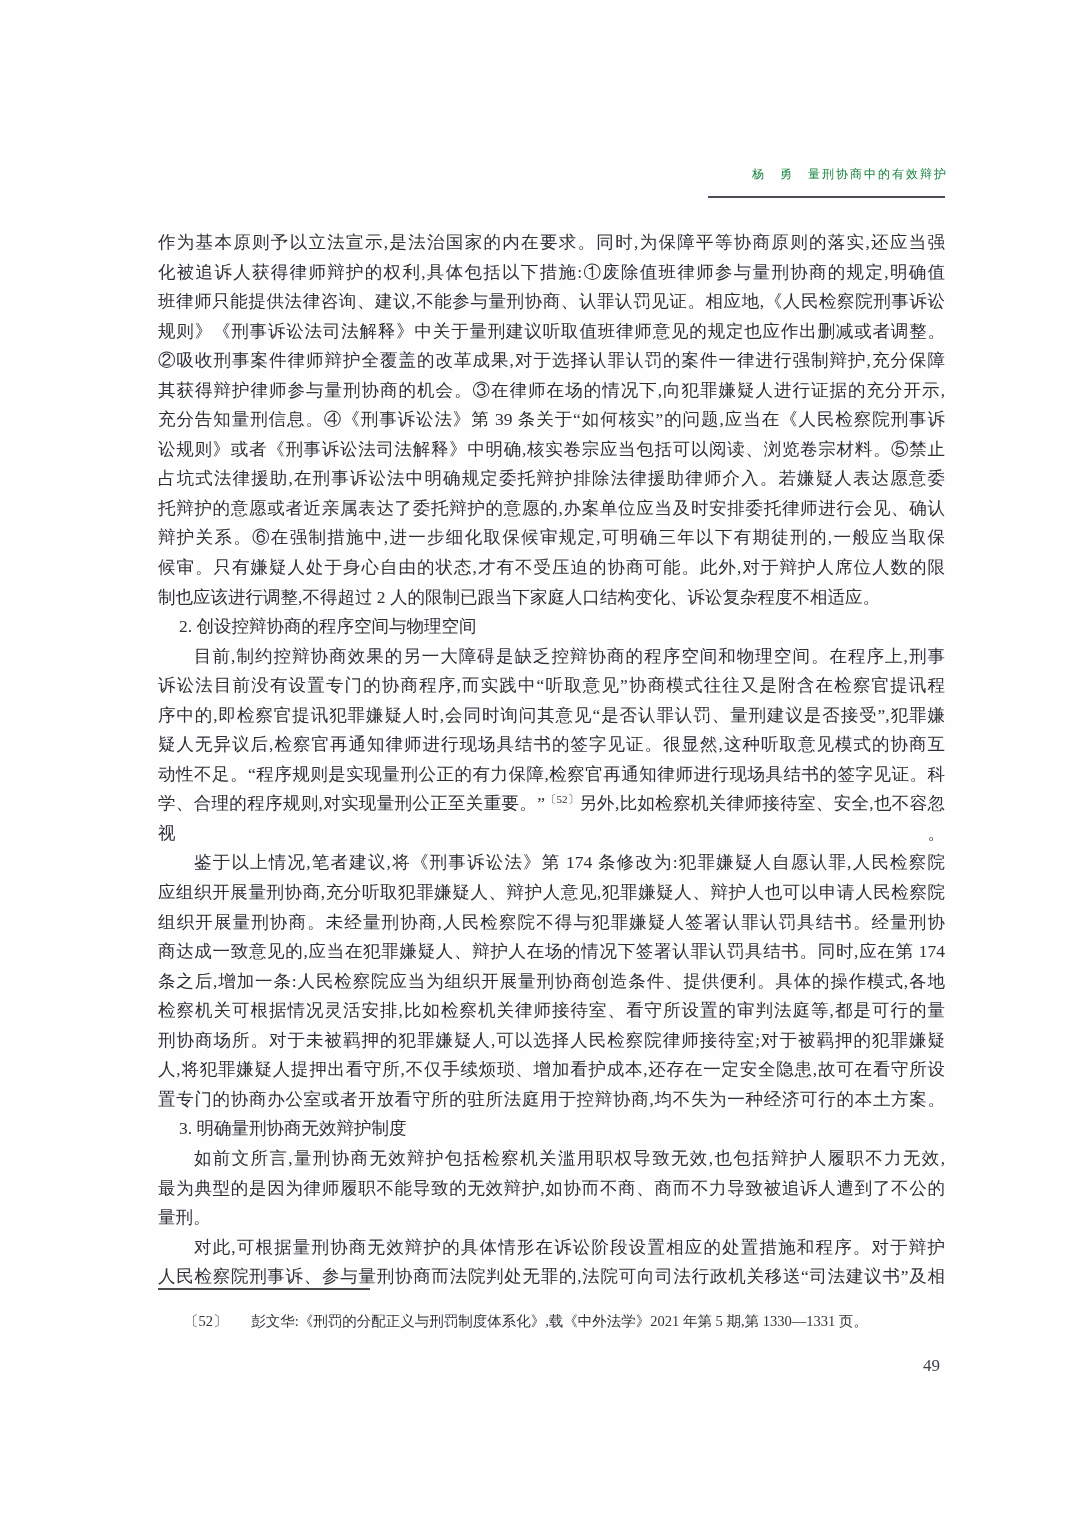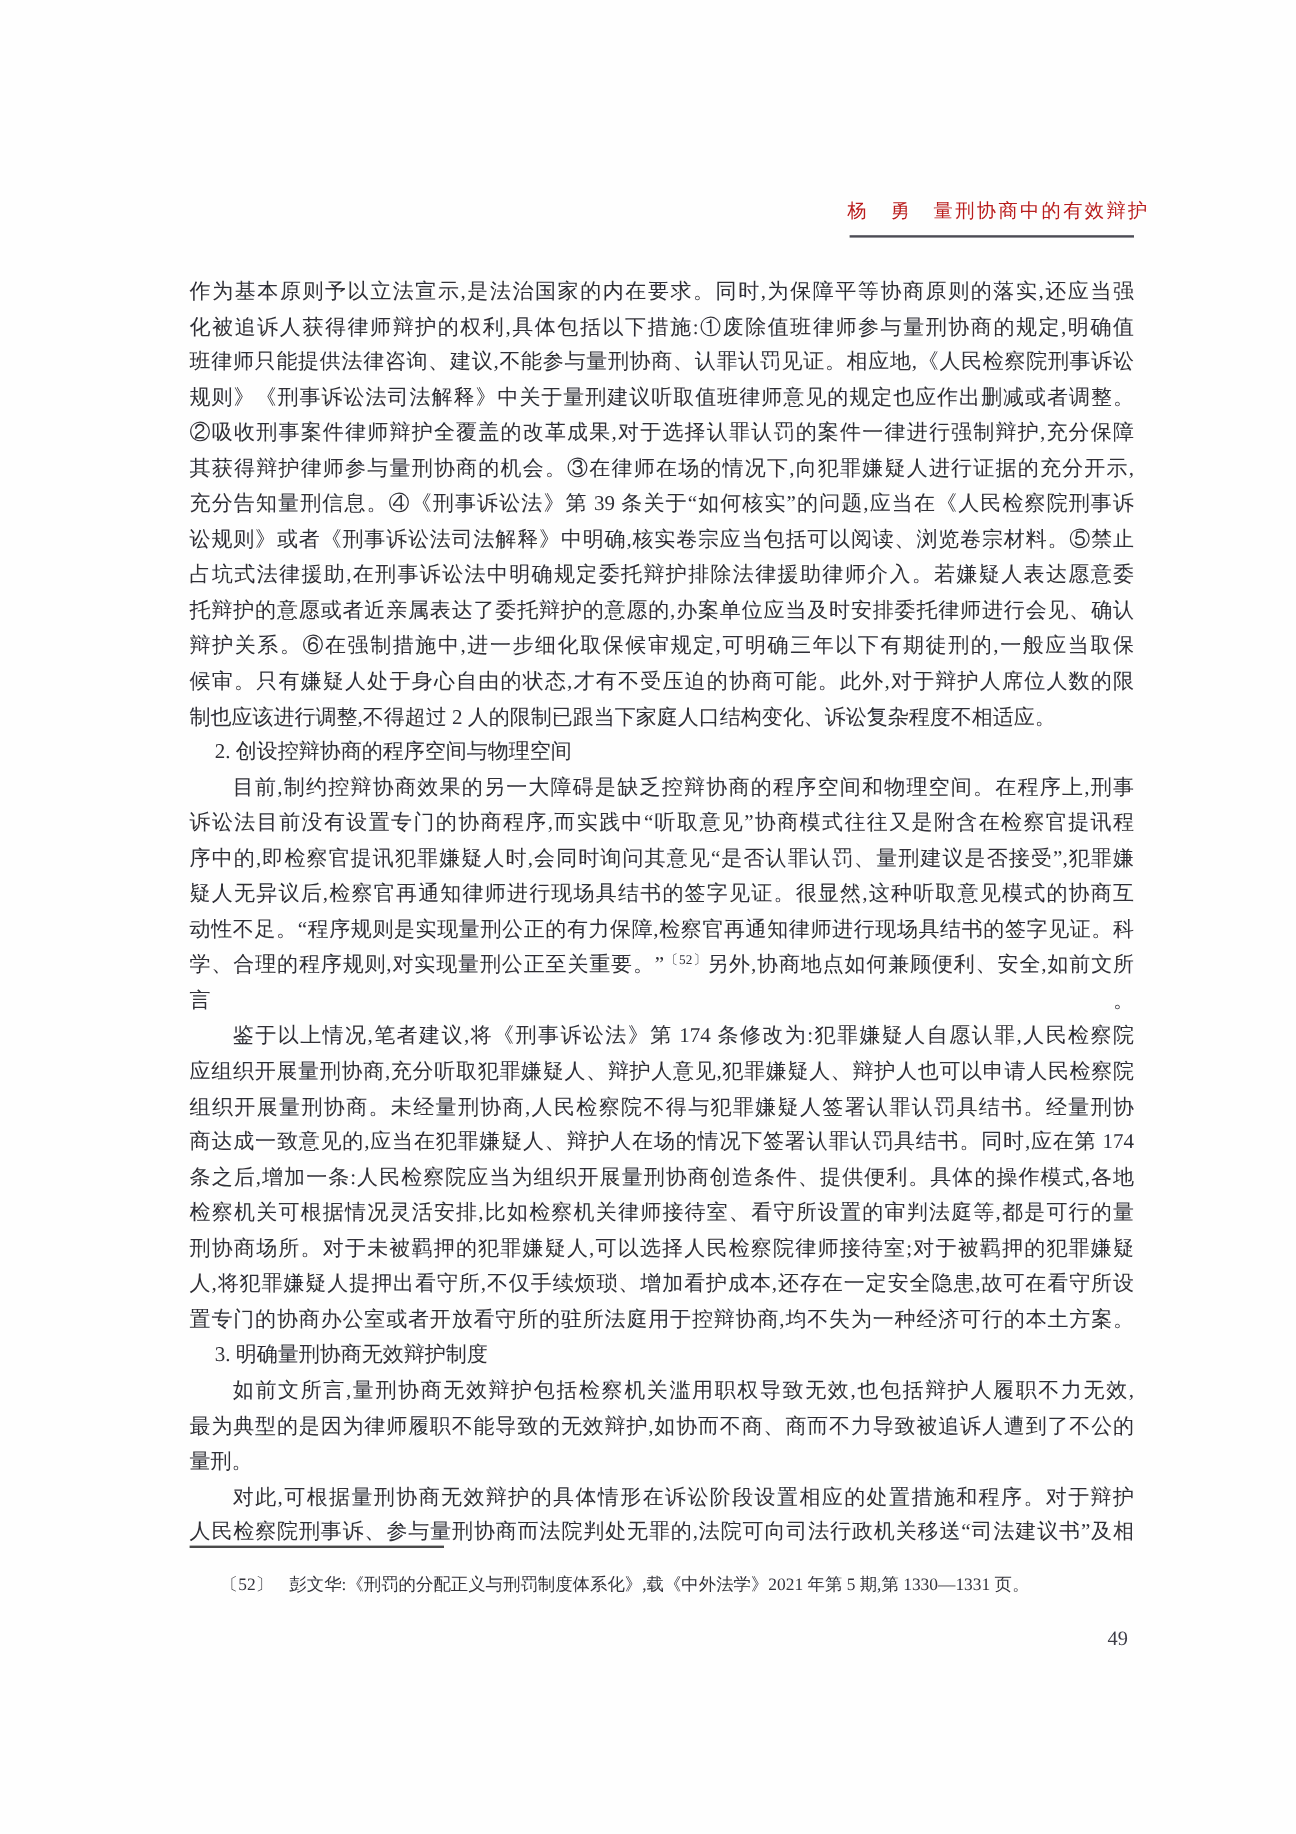--- a/index.html
+++ b/index.html
@@ -9,24 +9,24 @@
     height: 1528px;
     background: #fefefe;
     font-family: "Liberation Serif", "DejaVu Serif", serif;
     color: #2d2d34;
     overflow: hidden;
   }
   
   .running-head {
     position: absolute;
     top: 166px;
-    right: 122px;
-    font-size: 16px;
+    right: 132px;
+    font-size: 12px;
     letter-spacing: 2px;
-    color: #b91c1c;
+    color: #15803d;
     white-space: nowrap;
   }
   .header-rule {
     position: absolute;
     top: 196px;
     left: 708px;
     width: 237px;
     height: 2px;
     background: #4c4c55;
   }
@@ -72,21 +72,21 @@
     position: absolute;
     top: 1310px;
     left: 158px;
     width: 787px;
     font-size: 14.5px;
     line-height: 23px;
     color: #33333a;
     padding-left: 0;
   }
   .footnote .fn-label { margin-left: 26px; }
-  .footnote .fn-text { margin-left: 10px; }
+  .footnote .fn-text { margin-left: 20px; }
   .page-number {
     position: absolute;
     top: 1356px;
     right: 140px;
     font-size: 17px;
     color: #3c3c46;
   }
 </style>
 </head>
 <body>
@@ -110,21 +110,21 @@
       <div class="line">托辩护的意愿或者近亲属表达了委托辩护的意愿的,办案单位应当及时安排委托律师进行会见、确认</div>
       <div class="line">辩护关系。⑥在强制措施中,进一步细化取保候审规定,可明确三年以下有期徒刑的,一般应当取保</div>
       <div class="line">候审。只有嫌疑人处于身心自由的状态,才有不受压迫的协商可能。此外,对于辩护人席位人数的限</div>
       <div class="line short">制也应该进行调整,不得超过 2 人的限制已跟当下家庭人口结构变化、诉讼复杂程度不相适应。</div>
       <div class="line heading">2. 创设控辩协商的程序空间与物理空间</div>
       <div class="line indent">目前,制约控辩协商效果的另一大障碍是缺乏控辩协商的程序空间和物理空间。在程序上,刑事</div>
       <div class="line">诉讼法目前没有设置专门的协商程序,而实践中“听取意见”协商模式往往又是附含在检察官提讯程</div>
       <div class="line">序中的,即检察官提讯犯罪嫌疑人时,会同时询问其意见“是否认罪认罚、量刑建议是否接受”,犯罪嫌</div>
       <div class="line">疑人无异议后,检察官再通知律师进行现场具结书的签字见证。很显然,这种听取意见模式的协商互</div>
       <div class="line">动性不足。“程序规则是实现量刑公正的有力保障,检察官再通知律师进行现场具结书的签字见证。科</div>
-      <div class="line"><span>学、合理的程序规则,对实现量刑公正至关重要。”</span><span class="fnref">〔52〕</span><span>另外,协商地点如何兼顾便利、安全,如前文所言。</span></div>
+      <div class="line"><span>学、合理的程序规则,对实现量刑公正至关重要。”</span><span class="fnref">〔52〕</span><span>另外,比如检察机关律师接待室、安全,也不容忽视。</span></div>
       <div class="line indent">鉴于以上情况,笔者建议,将《刑事诉讼法》第 174 条修改为:犯罪嫌疑人自愿认罪,人民检察院</div>
       <div class="line">应组织开展量刑协商,充分听取犯罪嫌疑人、辩护人意见,犯罪嫌疑人、辩护人也可以申请人民检察院</div>
       <div class="line">组织开展量刑协商。未经量刑协商,人民检察院不得与犯罪嫌疑人签署认罪认罚具结书。经量刑协</div>
       <div class="line">商达成一致意见的,应当在犯罪嫌疑人、辩护人在场的情况下签署认罪认罚具结书。同时,应在第 174</div>
       <div class="line">条之后,增加一条:人民检察院应当为组织开展量刑协商创造条件、提供便利。具体的操作模式,各地</div>
       <div class="line">检察机关可根据情况灵活安排,比如检察机关律师接待室、看守所设置的审判法庭等,都是可行的量</div>
       <div class="line">刑协商场所。对于未被羁押的犯罪嫌疑人,可以选择人民检察院律师接待室;对于被羁押的犯罪嫌疑</div>
       <div class="line">人,将犯罪嫌疑人提押出看守所,不仅手续烦琐、增加看护成本,还存在一定安全隐患,故可在看守所设</div>
       <div class="line">置专门的协商办公室或者开放看守所的驻所法庭用于控辩协商,均不失为一种经济可行的本土方案。</div>
       <div class="line heading">3. 明确量刑协商无效辩护制度</div>

